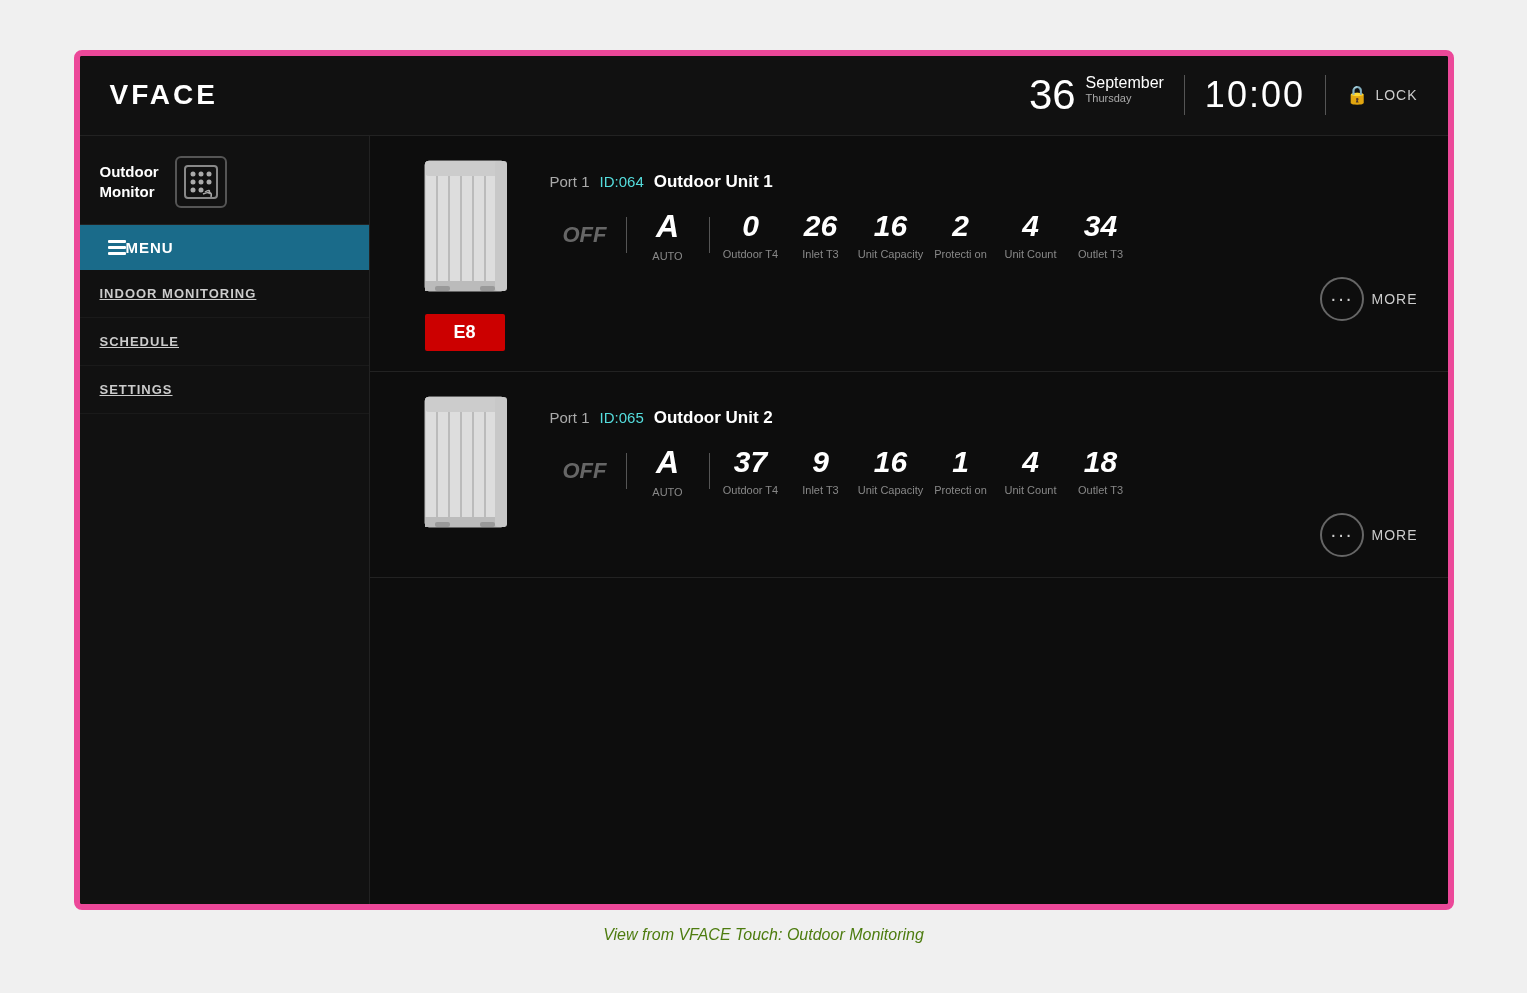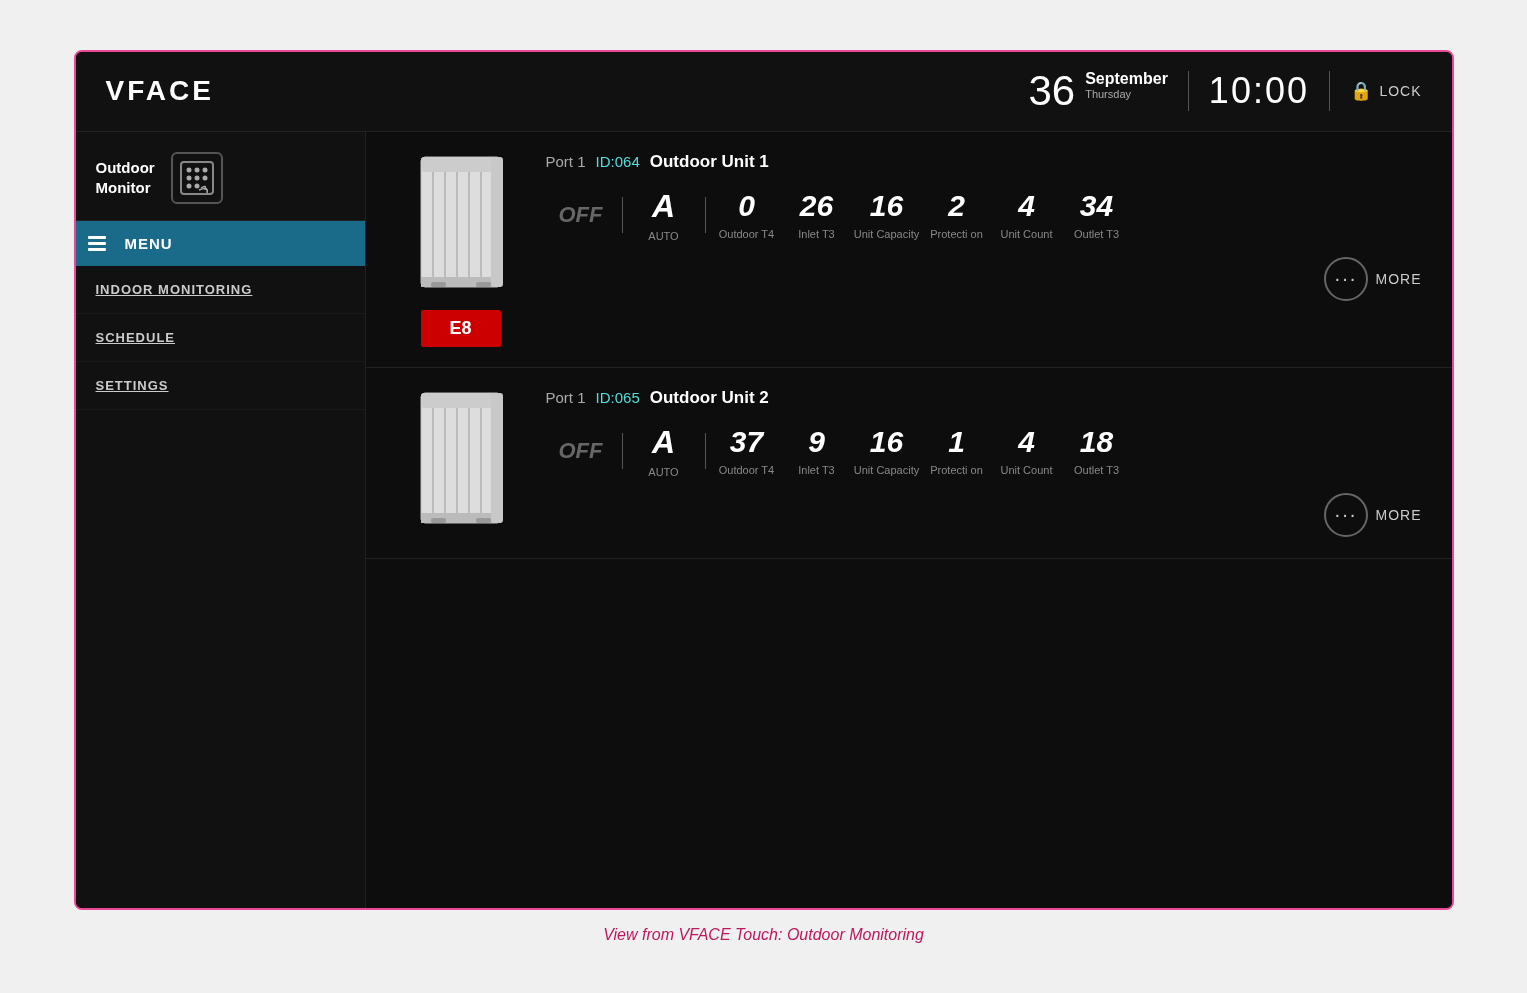--- a/index.html
+++ b/index.html
@@ -16,21 +16,21 @@
 
     .screen-wrapper {
       display: flex;
       flex-direction: column;
       align-items: center;
       width: 100%;
     }
 
     .screen {
       background: #0a0a0a;
-      border: 2px solid #ec4899;
+      border: 6px solid #ec4899;
       border-radius: 8px;
       width: 1380px;
       height: 860px;
       display: flex;
       flex-direction: column;
       overflow: hidden;
     }
 
     
     .header {
@@ -72,21 +72,21 @@
       line-height: 1;
       color: #fff;
     }
 
     .date-text {
       display: flex;
       flex-direction: column;
     }
     .date-month {
       font-size: 16px;
-      font-weight: 700;
+      font-weight: 400;
       color: #fff;
     }
     .date-weekday {
       font-size: 11px;
       color: #aaa;
     }
 
     .divider-v {
       width: 1px;
       height: 40px;
@@ -155,22 +155,22 @@
       align-items: center;
       justify-content: center;
       flex-shrink: 0;
     }
 
     .menu-button {
       background: #1a6b8a;
       color: #fff;
       display: flex;
       align-items: center;
-      gap: 19px;
-      padding: 14px 12px;
+      gap: 0;
+      padding: 14px 28px;
       font-size: 15px;
       font-weight: 700;
       letter-spacing: 1px;
       cursor: pointer;
     }
 
     .menu-icon-bars {
       display: flex;
       flex-direction: column;
       gap: 3px;
@@ -245,20 +245,21 @@
 
     .unit-info {
       flex: 1;
     }
 
     .unit-header-row {
       display: flex;
       align-items: center;
       gap: 10px;
       margin-bottom: 16px;
+      margin-top: 16px;
     }
 
     .unit-port {
       color: #aaa;
       font-size: 15px;
     }
 
     .unit-id {
       color: #5dd;
       font-size: 15px;
@@ -300,21 +301,21 @@
       color: #ccc;
       font-size: 14px;
       letter-spacing: 1px;
     }
 
     
     .caption {
       margin-top: 16px;
       font-size: 16px;
       font-style: italic;
-      color: #be185d;
+      color: #4d7c0f;
       text-align: center;
     }
 
     .stats-main-row {
       display: flex;
       align-items: center;
     }
 
     .stat-col {
       display: flex;

